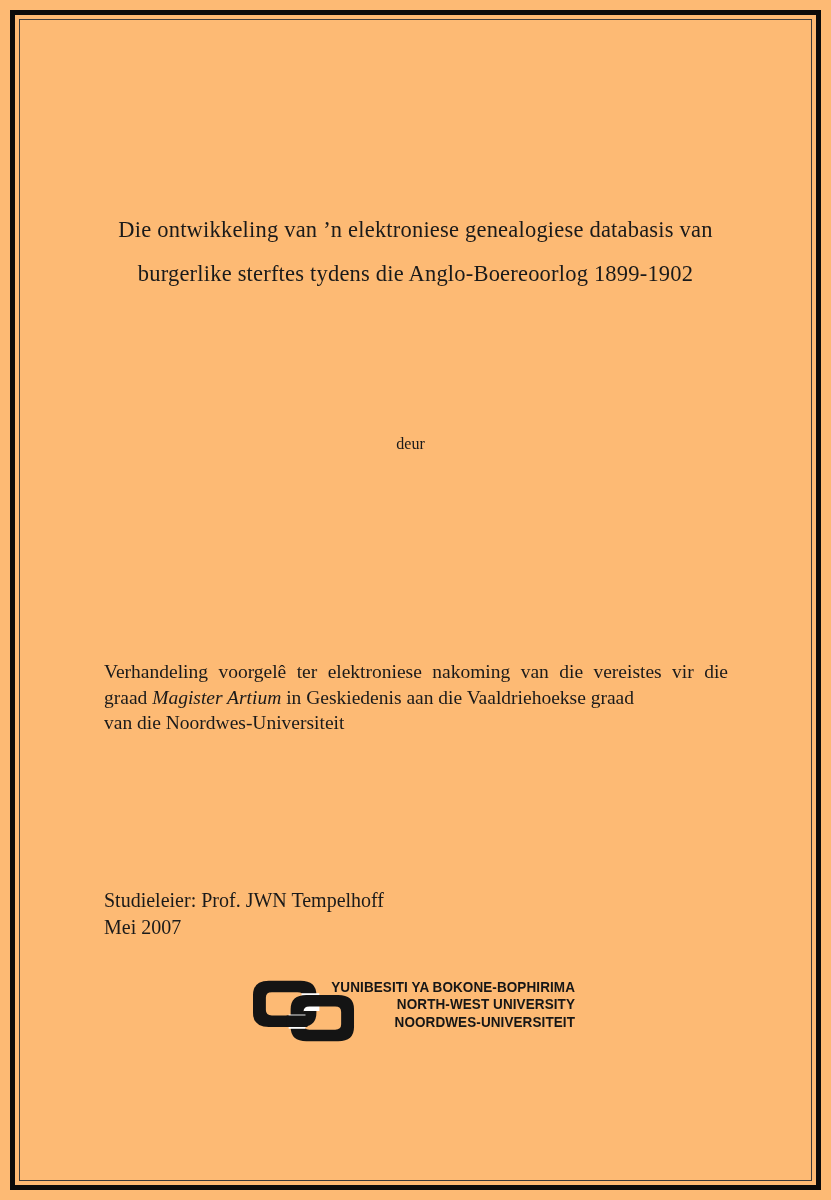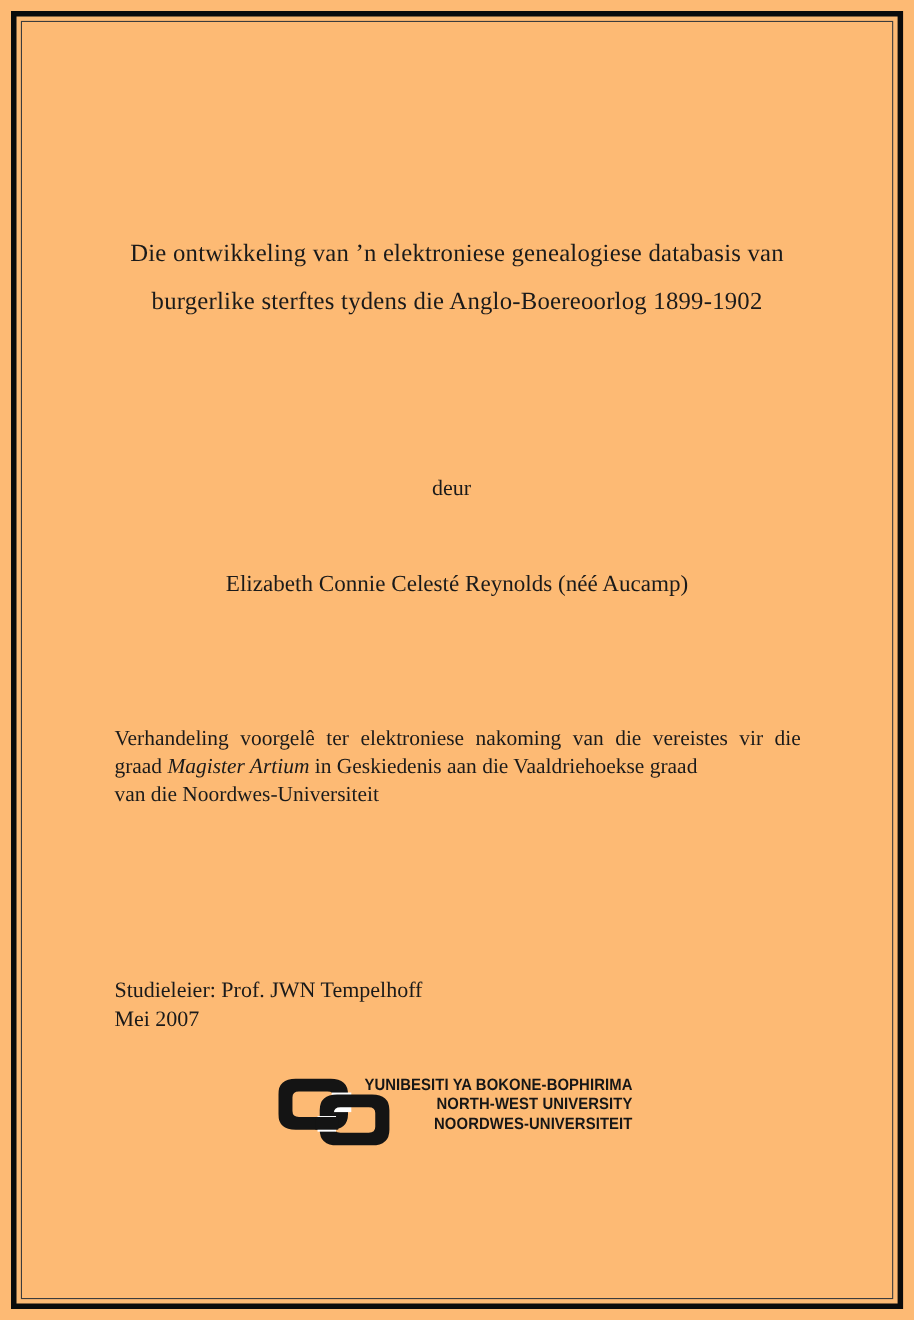--- a/index.html
+++ b/index.html
@@ -11,21 +11,21 @@
   .frame-outer { position:absolute; inset:10px; border:5px solid #0b0b0b; pointer-events:none; }
   .frame-inner { position:absolute; inset:19px; border:1px solid #3c3c3c; pointer-events:none; }
 
   .title {
     position:absolute; top:208px; left:60px; right:60px;
     text-align:center; font-size:22.5px; line-height:44px;
     letter-spacing:0.2px;
   }
   .byline {
     position:absolute; top:432px; left:0; right:10px;
-    text-align:center; font-size:20px; line-height:24px;
+    text-align:center; font-size:16px; line-height:24px;
   }
   .author {
     position:absolute; top:517px; left:0; right:0;
     text-align:center; font-size:21px; line-height:26px;
   }
   .statement {
     position:absolute; top:659px; left:104px; width:624px;
     font-size:19.5px; line-height:25.5px;
   }
   .statement .just { text-align:justify; text-align-last:justify; }
@@ -53,21 +53,20 @@
   <div class="frame-outer"></div>
   <div class="frame-inner"></div>
 
   <div class="title">
     <div>Die ontwikkeling van ’n elektroniese genealogiese databasis van</div>
     <div>burgerlike sterftes tydens die Anglo-Boereoorlog 1899-1902</div>
   </div>
 
   <div class="byline">deur</div>
 
-  <div class="author">Elizabeth Connie Celesté Reynolds (néé Aucamp)</div>
 
   <div class="statement">
     <div class="just">Verhandeling voorgelê ter elektroniese nakoming van die vereistes vir die</div>
     <div><span>graad </span><span class="ital">Magister Artium</span><span> in Geskiedenis aan die Vaaldriehoekse graad</span></div>
     <div>van die Noordwes-Universiteit</div>
   </div>
 
   <div class="supervisor-block">
     <div>Studieleier: Prof. JWN Tempelhoff</div>
     <div>Mei 2007</div>

